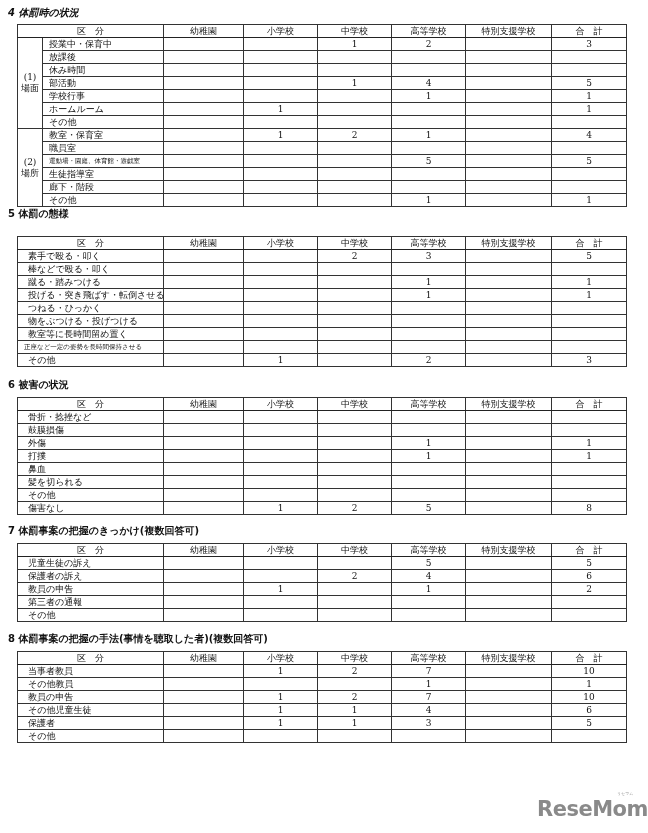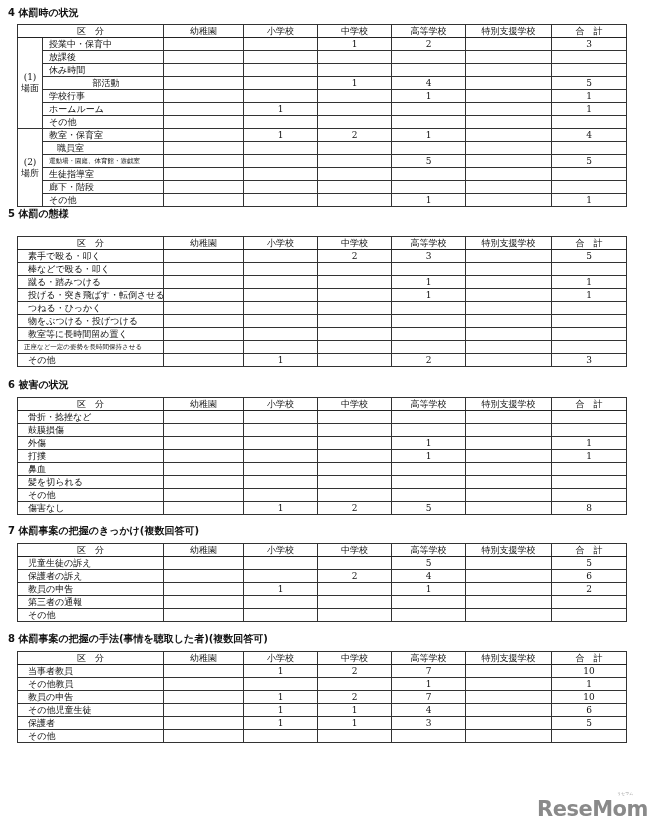--- a/index.html
+++ b/index.html
@@ -45,21 +45,21 @@
     font-weight: bold; font-size: 21px; color: #8a8a8a; letter-spacing: -0.5px;
   }
   .logo-sub {
     position: absolute; left: 617px; top: 791px;
     font-family: "DejaVu Sans", sans-serif; font-size: 4px; color: #999;
   }
 </style>
 </head>
 <body>
 
-<div class="section-title" style="top:7px;">4 体罰時の状況</div>
+<div class="section-title" style="top:7px;font-style:italic;">4 体罰時の状況</div>
 <table class="grid" style="top:24px; width:610px;">
   <colgroup>
       <col class="c-grp">
       <col class="c-sub">
       <col class="c1">
       <col class="c2">
       <col class="c3">
       <col class="c4">
       <col class="c5">
       <col class="c6">
@@ -101,21 +101,21 @@
       <tr>
         <td class="lbl" style="padding-left: 6px;">休み時間</td>
         <td class="num"></td>
         <td class="num"></td>
         <td class="num"></td>
         <td class="num"></td>
         <td class="num"></td>
         <td class="num"></td>
       </tr>
       <tr>
-        <td class="lbl" style="padding-left: 6px; text-align: center;">部活動</td>
+        <td class="lbl" style="padding-left: 6px;">部活動</td>
         <td class="num"></td>
         <td class="num"></td>
         <td class="num">1</td>
         <td class="num">4</td>
         <td class="num"></td>
         <td class="num">5</td>
       </tr>
       <tr>
         <td class="lbl" style="padding-left: 6px;">学校行事</td>
         <td class="num"></td>
@@ -150,21 +150,21 @@
         </td>
         <td class="lbl" style="padding-left: 6px;">教室・保育室</td>
         <td class="num"></td>
         <td class="num">1</td>
         <td class="num">2</td>
         <td class="num">1</td>
         <td class="num"></td>
         <td class="num">4</td>
       </tr>
       <tr>
-        <td class="lbl" style="padding-left: 14px;">職員室</td>
+        <td class="lbl" style="padding-left: 6px;">職員室</td>
         <td class="num"></td>
         <td class="num"></td>
         <td class="num"></td>
         <td class="num"></td>
         <td class="num"></td>
         <td class="num"></td>
       </tr>
       <tr>
         <td class="lbl small" style="padding-left: 6px; margin-top: 12px;">運動場・園庭、体育館・遊戯室</td>
         <td class="num"></td>

